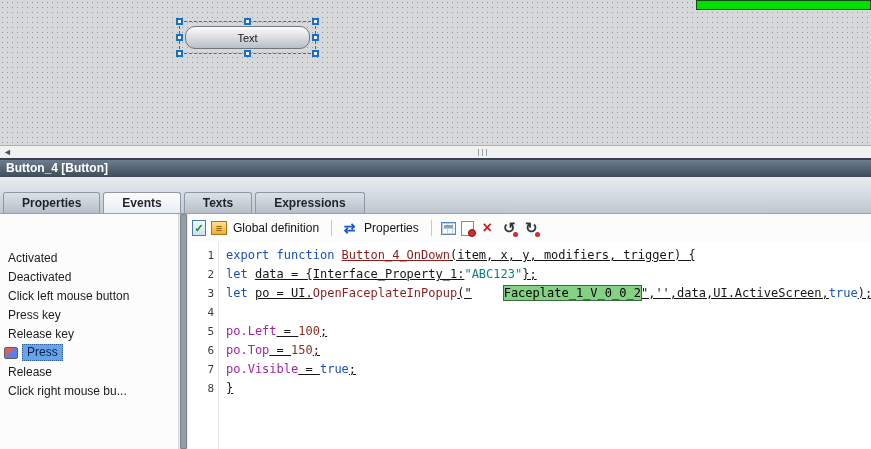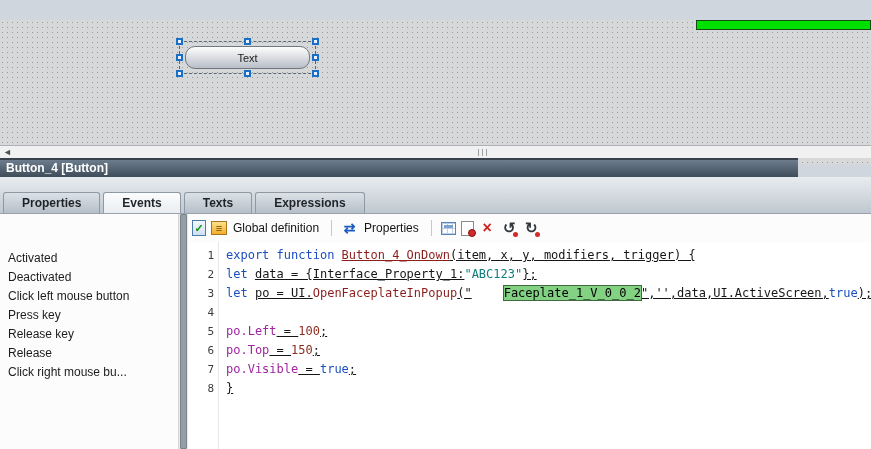--- a/index.html
+++ b/index.html
@@ -5,21 +5,21 @@
   html,body{margin:0;padding:0;width:871px;height:449px;overflow:hidden;}
   body{font-family:"Liberation Sans",sans-serif;background:#cfd6dd;}
   *{box-sizing:border-box;}
 
   #app{position:relative;width:871px;height:449px;background:#cfd6dd;}
 
   
   .canvas{position:absolute;left:0;top:0;width:871px;height:145px;
     background-color:#d7d8d9;
     background-image:radial-gradient(circle,#97999b 0.8px,transparent 1px);
-    background-size:5px 5px;margin-top:20px;}
+    background-size:5px 5px;}
   .green-rect{position:absolute;right:0;top:0;width:175px;height:10px;
     background:#00e000;border:1px solid #134a13;}
   .sel-box{position:absolute;left:179px;top:21px;width:137px;height:33px;
     border:1px dashed #58646f;}
   .btn-widget{position:absolute;left:5px;top:4px;right:5px;bottom:4px;
     background:linear-gradient(#fdfdfd,#b9bec7);border:1px solid #70777f;
     border-radius:10px;display:flex;align-items:center;justify-content:center;
     font-size:11px;color:#1a1a1a;}
   .h{position:absolute;width:7px;height:7px;background:#eaf3fd;border:2px solid #1b6fc2;}
   .h-nw{left:-4px;top:-4px}.h-n{left:calc(50% - 4px);top:-4px}.h-ne{right:-4px;top:-4px}
@@ -27,21 +27,21 @@
   .h-sw{left:-4px;bottom:-4px}.h-s{left:calc(50% - 4px);bottom:-4px}.h-se{right:-4px;bottom:-4px}
 
   
   .hscroll{position:absolute;left:0;top:145px;width:871px;height:13px;
     background:#f1f1f1;border-top:1px solid #aeb2b6;}
   .hs-arrow{position:absolute;left:3px;top:0;font-size:9px;line-height:12px;color:#4f5356;}
   .hs-grip{position:absolute;left:478px;top:3px;width:11px;height:7px;
     background:repeating-linear-gradient(90deg,#9aa0a4 0 1px,transparent 1px 4px);}
 
   
-  .titlebar{position:absolute;left:0;top:158px;width:798px;height:19px;
+  .titlebar{position:absolute;left:0;top:158px;width:871px;height:19px;
     background:linear-gradient(180deg,#6d7d8d,#3e4c59);border-top:2px solid #39424b;
     color:#fff;font-weight:bold;font-size:12px;line-height:16px;padding-left:6px;}
 
   
   .tabzone{position:absolute;left:0;top:177px;width:871px;height:36px;
     background:linear-gradient(#e8ecef,#bfc8d0);}
   .tabstrip{position:absolute;left:3px;bottom:0;display:flex;gap:3px;}
   .tab{height:21px;padding:0 18px;display:flex;align-items:center;font-size:12px;
     color:#1f242a;background:linear-gradient(#dbe1e7,#b6bfc8);
     border:1px solid #8e99a4;border-bottom:none;border-radius:3px 3px 0 0;cursor:default;font-weight:bold;}
@@ -167,20 +167,24 @@
         </div>
         <div class="evt">
           <span class="evt-label">Click left mouse button</span>
         </div>
         <div class="evt">
           <span class="evt-label">Press key</span>
         </div>
         <div class="evt">
           <span class="evt-label">Release key</span>
         </div>
+        <div class="evt selected">
+          <span class="evt-icon"></span>
+          <span class="evt-label">Press</span>
+        </div>
         <div class="evt">
           <span class="evt-label">Release</span>
         </div>
         <div class="evt">
           <span class="evt-label">Click right mouse bu...</span>
         </div>
       </div>
 
     <div class="vscroll">
       <div class="vthumb"></div>

